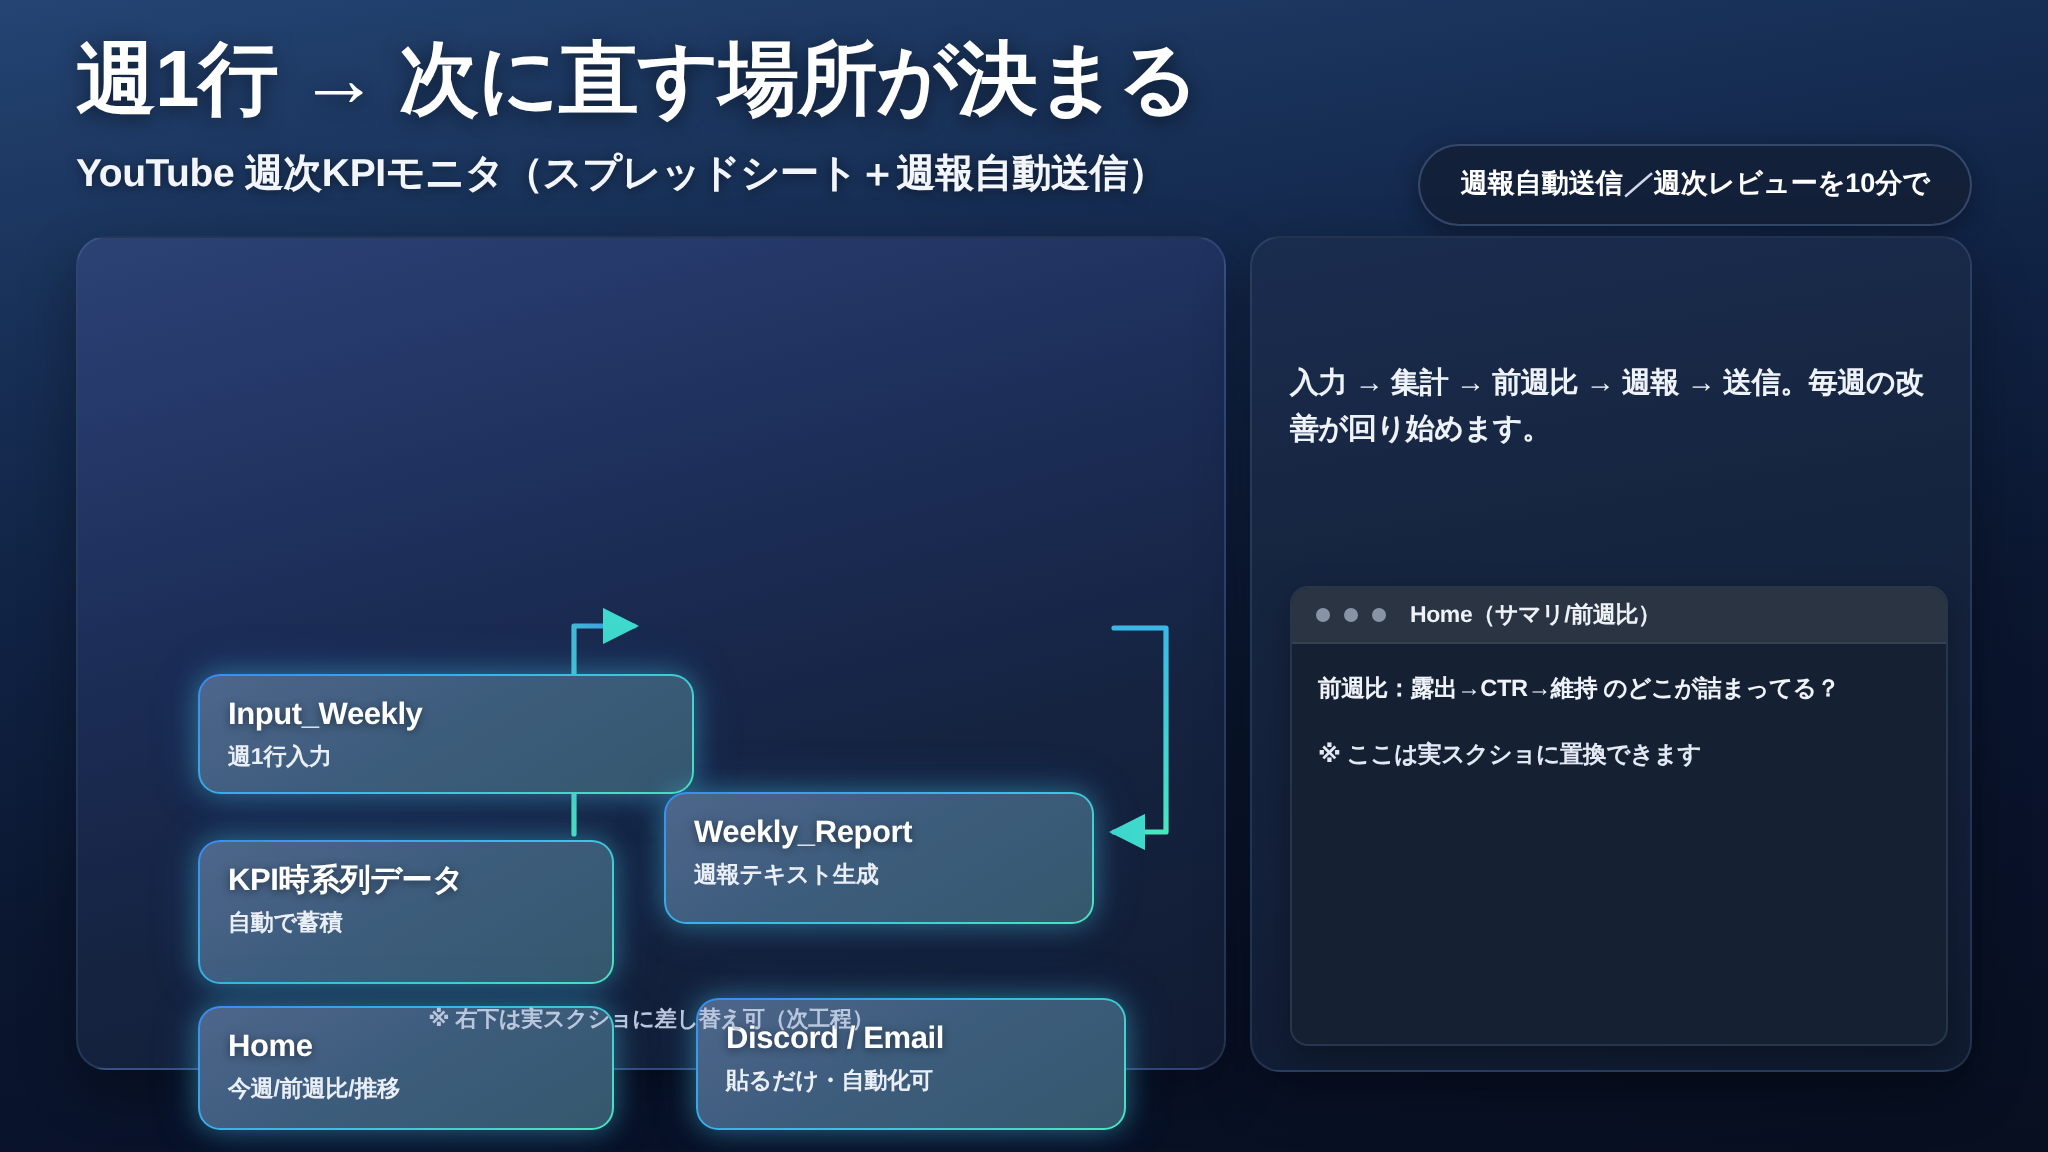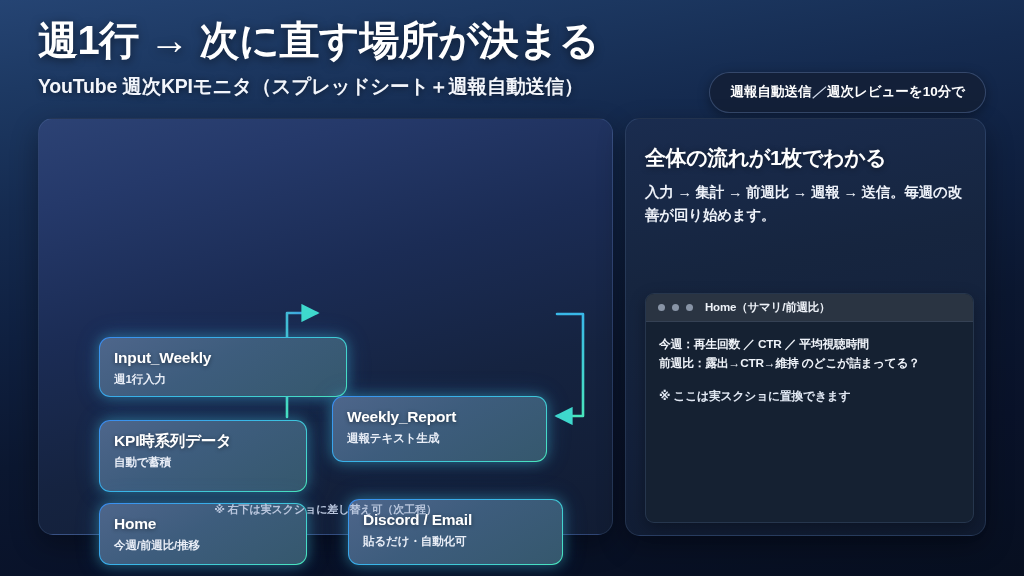--- a/index.html
+++ b/index.html
@@ -196,29 +196,27 @@
 
   <div class="node node-g" id="node-discord">
     <div class="node-title">Discord / Email</div>
     <div class="node-sub">貼るだけ・自動化可</div>
   </div>
 
   <div id="footnote">※ 右下は実スクショに差し替え可（次工程）</div>
 </div>
 
 <div class="panel" id="right-panel">
-  <div id="rp-heading">全体の流れが1枚でわかる</div>
   <div id="rp-body">入力 → 集計 → 前週比 → 週報 → 送信。毎週の改善が回り始めます。</div>
 
   <div id="mock">
     <div id="mock-bar">
       <span class="dot"></span>
       <span class="dot"></span>
       <span class="dot"></span>
       <span id="mock-bar-title">Home（サマリ/前週比）</span>
     </div>
     <div id="mock-body">
-      <div class="mock-line">今週：再生回数 ／ CTR ／ 平均視聴時間</div>
       <div class="mock-line">前週比：露出→CTR→維持 のどこが詰まってる？</div>
       <div class="mock-note">※ ここは実スクショに置換できます</div>
     </div>
   </div>
 </div>
 
 </body></html>

